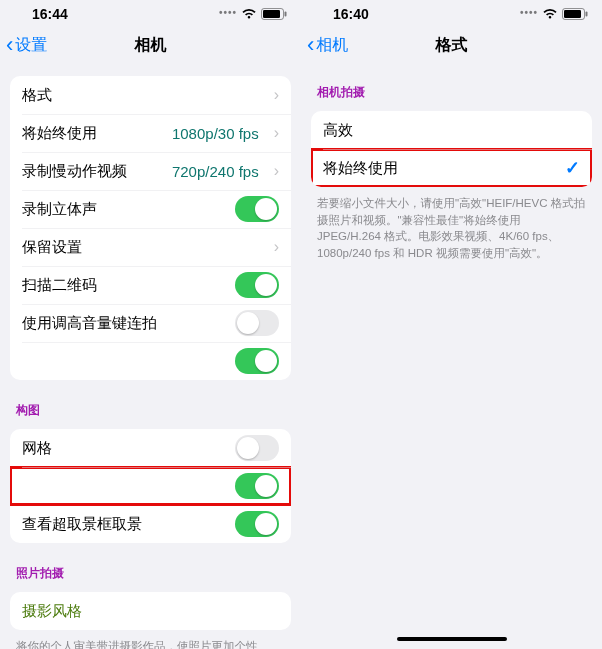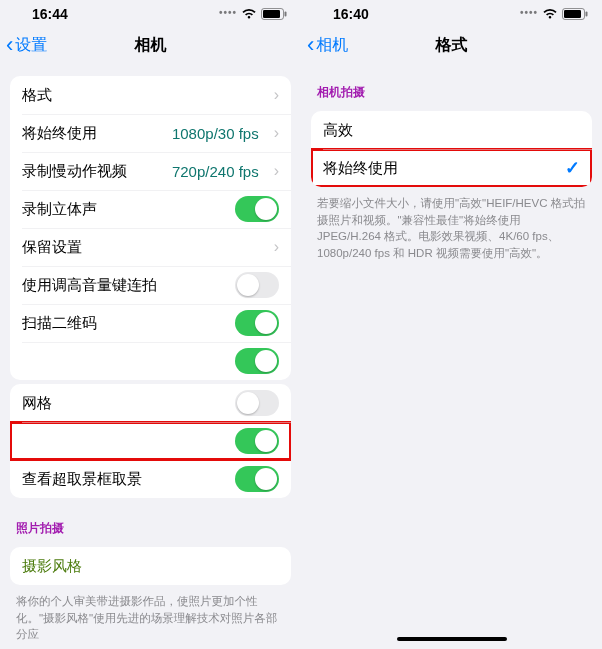--- a/index.html
+++ b/index.html
@@ -208,35 +208,36 @@
         <span class="row-label">录制立体声</span>
         <span class="row-spacer"></span>
         <span class="switch on"></span>
       </div>
       <div class="row">
         <span class="row-label">保留设置</span>
         <span class="row-spacer"></span>
         <span class="chevron">›</span>
       </div>
       <div class="row">
+        <span class="row-label">扫描二维码</span>
+        <span class="row-spacer"></span>
+        <span class="switch on"></span>
+      </div>
+      <div class="row">
         <span class="row-label">使用调高音量键连拍</span>
         <span class="row-spacer"></span>
         <span class="switch off"></span>
       </div>
       <div class="row">
-        <span class="row-label">扫描二维码</span>
-        <span class="row-spacer"></span>
-        <span class="switch on"></span>
-      </div>
-      <div class="row">
-        <span class="row-spacer"></span>
-        <span class="switch on"></span>
-      </div>
-    </div>
-
+        <span class="row-spacer"></span>
+        <span class="switch on"></span>
+      </div>
+    </div>
+
+    <div class="section-header">构图</div>
     <div class="group tight">
       <div class="row">
         <span class="row-label">网格</span>
         <span class="row-spacer"></span>
         <span class="switch off"></span>
       </div>
       <div class="row highlight-red">
         <span class="row-spacer"></span>
         <span class="switch on"></span>
       </div>

